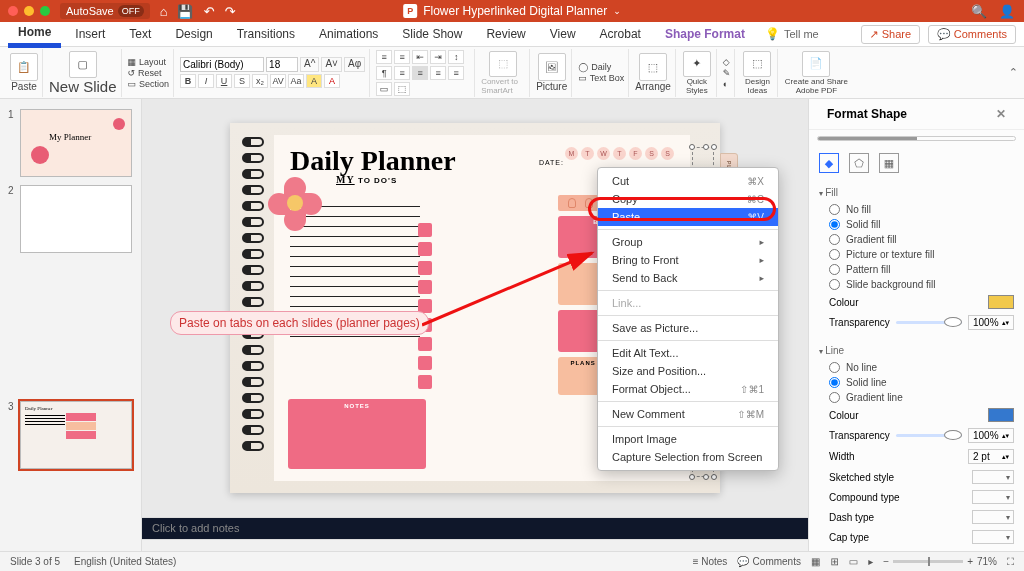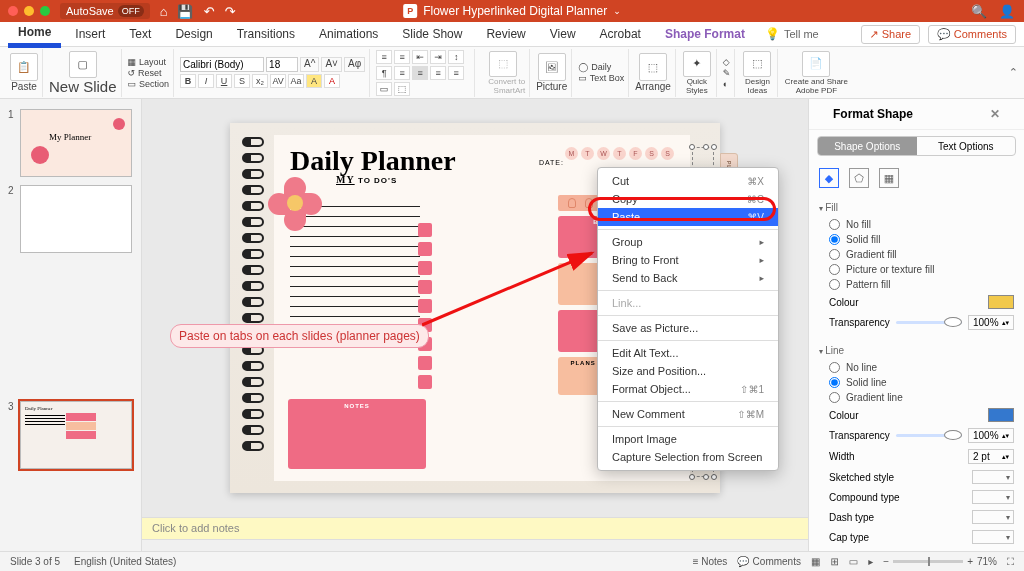--- a/index.html
+++ b/index.html
@@ -82,40 +82,40 @@
 .checks { position:absolute; left:144px; top:88px; display:flex; flex-direction:column; gap:5px;}
 .checks span{ width:14px; height:14px; background:#ef6b84; border-radius:2px;}
 .notesblk { position:absolute; left:14px; bottom:12px; width:138px; height:70px; background:#ef6b84; border-radius:3px; font-size:6px; text-align:center; color:#fff; padding-top:4px; letter-spacing:1px; font-weight:bold;}
 .sidetabs { position:absolute; right:-18px; top:30px; display:flex; flex-direction:column; gap:4px;}
 .sidetabs .t { width:18px; height:48px; background:#f2d9cc; border:1px solid #d8bda8; border-radius:0 3px 3px 0; writing-mode:vertical-rl; font-size:5px; display:flex; align-items:center; justify-content:center; letter-spacing:1px; color:#8a6650; font-weight:bold;}
 .selbox { position:absolute; right:6px; top:24px; width:22px; height:330px; border:1px dashed #888;}
 .selbox .h { position:absolute; width:6px; height:6px; background:#fff; border:1px solid #666; border-radius:50%;}
 .selbox .h1{top:-4px;left:-4px;} .selbox .h2{top:-4px;right:-4px;} .selbox .h3{bottom:-4px;left:-4px;} .selbox .h4{bottom:-4px;right:-4px;}
 .selbox .h5{top:50%;left:-4px;} .selbox .h6{top:50%;right:-4px;} .selbox .h7{top:-4px;left:50%;} .selbox .h8{bottom:-4px;left:50%;}
 
-.callout { position:absolute; left:28px; top:212px; background:#fde9e9; border:1px solid #e9a; padding:4px 8px; font-size:12px; color:#c33; border-radius:11px; z-index:5;margin-top:13px;}
+.callout { position:absolute; left:28px; top:212px; background:#fde9e9; border:1px solid #e9a; padding:4px 8px; font-size:12px; color:#c33; border-radius:11px; z-index:5;}
 .arrow { position:absolute; left:280px; top:148px; z-index:6; pointer-events:none;}
 
 
 .ctx { position:absolute; left:455px; top:68px; width:182px; background:#fff; border:1px solid #bbb; border-radius:4px; box-shadow:0 4px 16px rgba(0,0,0,.25); font-size:11px; padding:4px 0; z-index:10;}
 .ctx .item { padding:3px 14px; display:flex; justify-content:space-between; align-items:center; color:#333;}
 .ctx .item.hl { background:#2e6cff; color:#fff;}
 .ctx .item.dim { color:#aaa;}
 .ctx hr { border:none; border-top:1px solid #ddd; margin:3px 0;}
 .ctx .sub::after{ content:"▸"; font-size:9px; color:#666;}
 .ctx .sc { color:#888; font-size:10px;}
 .ctx .item.hl .sc{ color:#dfe9ff;}
 .ringmark { position:absolute; left:446px; top:98px; width:188px; height:24px; border:3px solid #e11; border-radius:14px; z-index:11; pointer-events:none;}
 
-.notes { height:22px; border-top:1px solid #ddd; background:#fef9c3; font-size:11px; color:#888; padding:4px 10px;}
+.notes { height:22px; border-top:1px solid #ddd; background:#0f172a; font-size:11px; color:#888; padding:4px 10px;}
 .hscroll { height:12px; background:#f0f0f0; border-top:1px solid #ddd;}
 
 
 .fshape { width:216px; border-left:1px solid #ddd; background:#fcfcfc; display:flex; flex-direction:column; font-size:11px;}
-.fshape .hdr { padding:8px 24px; font-weight:bold; font-size:12px; display:flex; justify-content:space-between; border-bottom:1px solid #eee;}
+.fshape .hdr { padding:8px 18px; font-weight:bold; font-size:12px; display:flex; justify-content:space-between; border-bottom:1px solid #eee;}
 .fshape .tabs2 { display:flex; margin:6px 8px; border:1px solid #ccc; border-radius:4px; overflow:hidden;}
 .fshape .tabs2 .t { flex:1; text-align:center; padding:4px; font-size:10px;}
 .fshape .tabs2 .t.active{ background:#999; color:#fff;}
 .fshape .icons { display:flex; gap:10px; padding:6px 10px;}
 .fshape .icons .i { width:20px; height:20px; border:1px solid #999; display:flex; align-items:center;justify-content:center; color:#666; font-size:11px;}
 .fshape .icons .i.active{ border-color:#2e6cff; color:#2e6cff;}
 .fshape .sect { padding:4px 10px;}
 .fshape .sect .title { color:#666; font-size:10px; padding:4px 0; cursor:pointer;}
 .fshape .sect .title::before{ content:"▾ "; font-size:8px;}
 .fshape .opt { display:flex; align-items:center; gap:6px; padding:2px 0 2px 10px; font-size:10px; color:#444;}
@@ -239,21 +239,21 @@
       <span class="b">≡</span>
         <span class="b" style="background:#ddd;">≡</span>
         <span class="b">≡</span>
         <span class="b">≡</span>
         <span class="b">▭</span>
         <span class="b">⬚</span>
     </div>
   </div>
   <div class="rgroup">
       <div class="ricon lg" style="color:#aaa;">⬚</div>
-      <span style="font-size:8px;color:#aaa;text-align:right;width:44px;">Convert to SmartArt</span>
+      <span style="font-size:8px;color:#aaa;text-align:left;width:44px;">Convert to SmartArt</span>
     </div>
   <div class="rgroup">
       <div class="ricon lg">🖼</div>
       <span>Picture</span>
     </div>
   <div class="rgroup">
     <div class="stacked">
       <div class="row">◯ <span>Daily</span></div>
       <div class="row">▭ <span>Text Box</span></div>
     </div>
@@ -530,20 +530,24 @@
           <span>Gradient fill</span>
         </label>
       <label class="opt">
           <input type="radio" name="fill" style="">
           <span>Picture or texture fill</span>
         </label>
       <label class="opt">
           <input type="radio" name="fill" style="">
           <span>Pattern fill</span>
         </label>
+      <label class="opt">
+          <input type="radio" name="fill" style="">
+          <span>Slide background fill</span>
+        </label>
       <div class="row2">
           <span>Colour</span>
           <div class="swatch yl"></div>
         </div>
       <div class="row2">
           <span>Transparency</span>
           <div class="slider">
             <div class="track">
               <div class="thumb"></div>
             </div>

